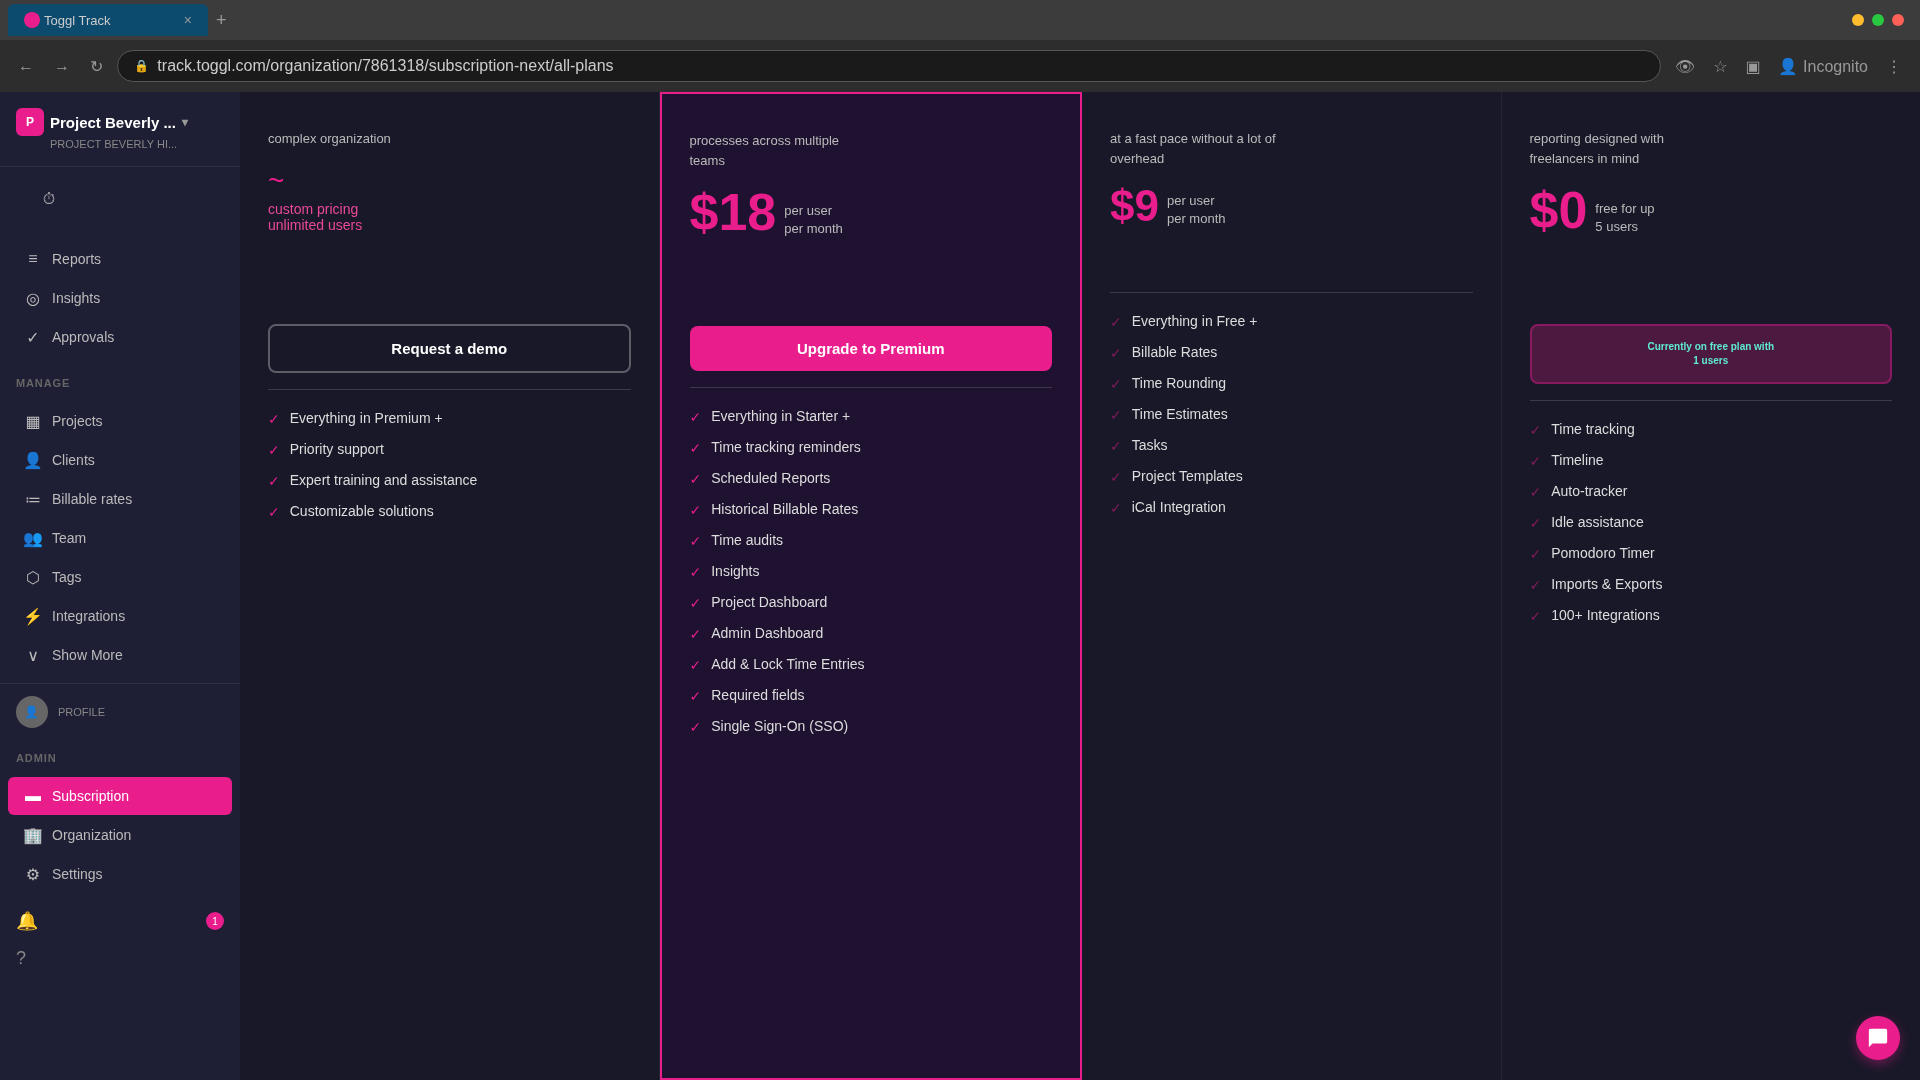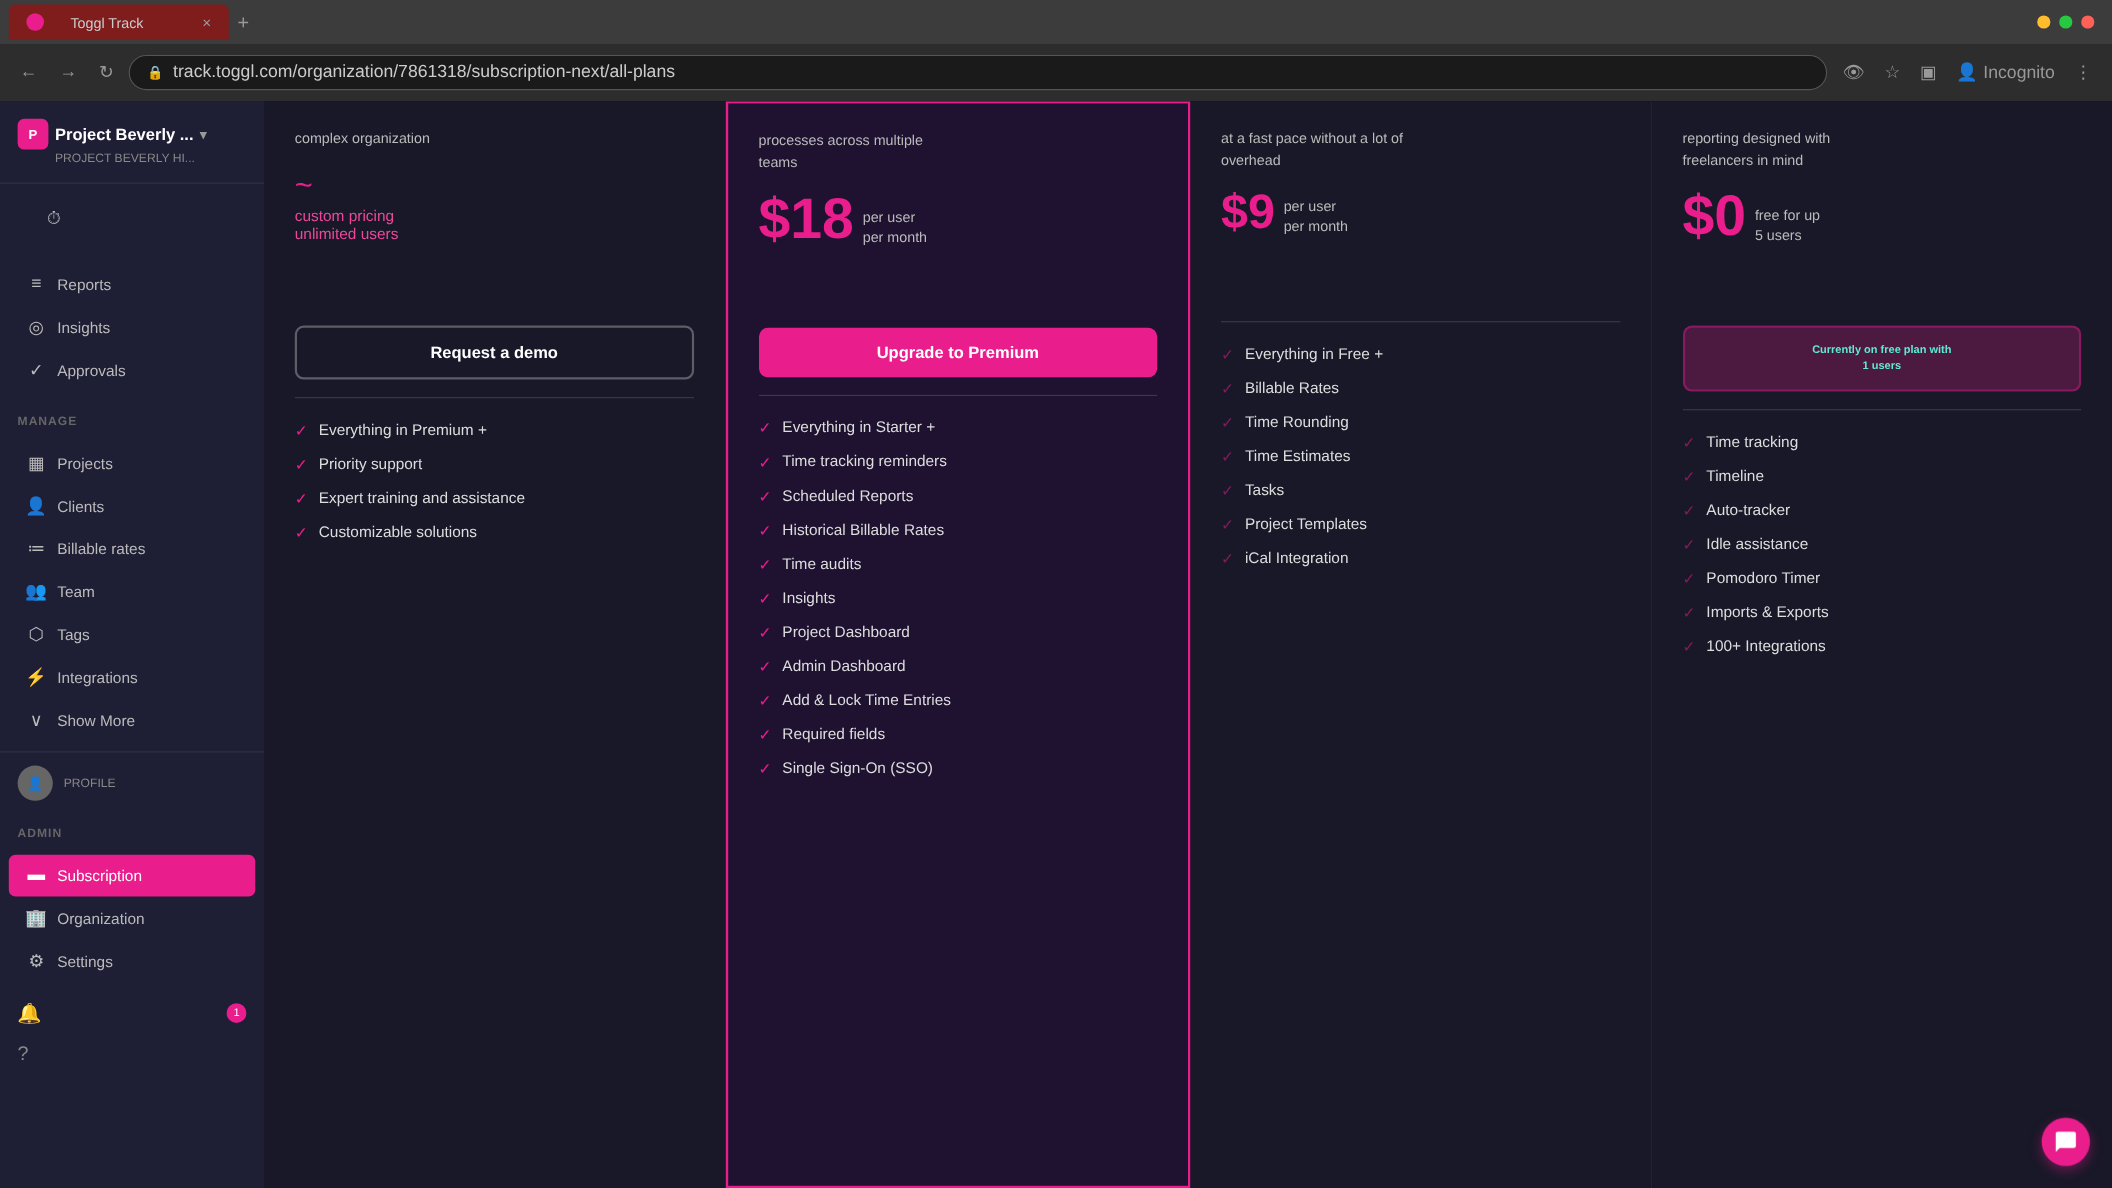--- a/index.html
+++ b/index.html
@@ -1,21 +1,21 @@
 <!DOCTYPE html>
 <html><head>
   <meta charset="utf-8">
   <style>
     * { box-sizing: border-box; margin: 0; padding: 0; }
     body { font-family: -apple-system, BlinkMacSystemFont, 'Segoe UI', sans-serif; background: #1a1a2e; color: #fff; display: flex; flex-direction: column; height: 1080px; overflow: hidden; }
 
     
     .browser-chrome { background: #2d2d2d; height: 92px; display: flex; flex-direction: column; flex-shrink: 0; }
     .browser-titlebar { height: 40px; background: #3c3c3c; display: flex; align-items: center; padding: 0 8px; gap: 4px; }
-    .tab { background: #7f1d1d; border-radius: 6px 6px 0 0; padding: 0 16px; height: 32px; display: flex; align-items: center; gap: 24px; font-size: 13px; color: #ccc; min-width: 200px; }
+    .tab { background: #0c4a6e; border-radius: 6px 6px 0 0; padding: 0 16px; height: 32px; display: flex; align-items: center; gap: 4px; font-size: 13px; color: #ccc; min-width: 200px; }
     .tab .tab-favicon { width: 16px; height: 16px; background: #e91e8c; border-radius: 50%; display: inline-block; }
     .tab .close-btn { margin-left: auto; cursor: pointer; color: #999; font-size: 14px; }
     .new-tab-btn { color: #999; font-size: 18px; cursor: pointer; padding: 4px; }
     .win-controls { margin-left: auto; display: flex; gap: 8px; padding-right: 8px; }
     .win-btn { width: 12px; height: 12px; border-radius: 50%; cursor: pointer; }
     .win-btn.minimize { background: #ffbd2e; }
     .win-btn.maximize { background: #28c940; }
     .win-btn.close { background: #ff6057; }
 
     .browser-toolbar { height: 52px; background: #2d2d2d; display: flex; align-items: center; padding: 0 12px; gap: 8px; }
@@ -56,32 +56,32 @@
     
     .plans-container { display: flex; min-width: 1300px; flex: 1; }
 
     .plan-column { flex: 1; min-width: 300px; border-right: 1px solid rgba(255,255,255,0.06); padding: 0 0 40px; display: flex; flex-direction: column; }
     .plan-column:last-child { border-right: none; }
     .plan-column.premium-col { background: #1e1230; border: 2px solid #e91e8c; margin: 0; position: relative; }
     .plan-column.starter-col { background: #181828; }
     .plan-column.free-col { background: #181828; }
     .plan-column.enterprise-col { background: #181828; }
 
-    .plan-header { padding: 24px 28px 16px; min-height: 200px; }
+    .plan-header { padding: 37px 28px 16px; min-height: 200px; }
     .plan-tagline { font-size: 13px; color: #bbb; line-height: 1.5; margin-bottom: 16px; }
     .plan-tagline span { display: block; }
 
     .pricing-row { display: flex; align-items: flex-end; gap: 8px; margin-bottom: 4px; }
     .price-amount { font-size: 52px; font-weight: 700; line-height: 1; }
     .price-amount.pink { color: #e91e8c; }
     .price-amount.pink-light { color: #e91e8c; font-size: 44px; }
     .price-meta { font-size: 13px; color: #bbb; line-height: 1.4; }
     .price-tilde { color: #e91e8c; font-size: 28px; font-weight: 300; }
 
-    .plan-cta { padding: 4px 28px 16px; }
+    .plan-cta { padding: 4px 28px 16px; margin-top: 28px; }
     .btn-upgrade-premium { background: #e91e8c; color: #fff; border: none; border-radius: 8px; padding: 14px 24px; font-size: 15px; font-weight: 600; cursor: pointer; width: 100%; }
     .btn-upgrade-starter { background: transparent; color: #fff; border: 2px solid #e91e8c; border-radius: 8px; padding: 14px 24px; font-size: 15px; font-weight: 600; cursor: pointer; width: 100%; }
     .btn-demo { background: transparent; color: #fff; border: 2px solid rgba(255,255,255,0.3); border-radius: 8px; padding: 14px 24px; font-size: 15px; font-weight: 600; cursor: pointer; width: 100%; }
     .btn-current { background: rgba(233,30,140,0.25); color: #5eead4; border: 2px solid rgba(233,30,140,0.4); border-radius: 8px; padding: 14px 24px; font-size: 10px; font-weight: 600; cursor: pointer; width: 100%; line-height: 1.4; }
 
     .plan-divider { height: 1px; background: rgba(255,255,255,0.15); margin: 0 28px 20px; }
 
     .features-list { padding: 0 28px; list-style: none; display: flex; flex-direction: column; gap: 14px; }
     .feature-item { display: flex; align-items: flex-start; gap: 10px; font-size: 14px; color: #ddd; }
     .check-icon { color: #e91e8c; font-size: 14px; flex-shrink: 0; margin-top: 1px; }

